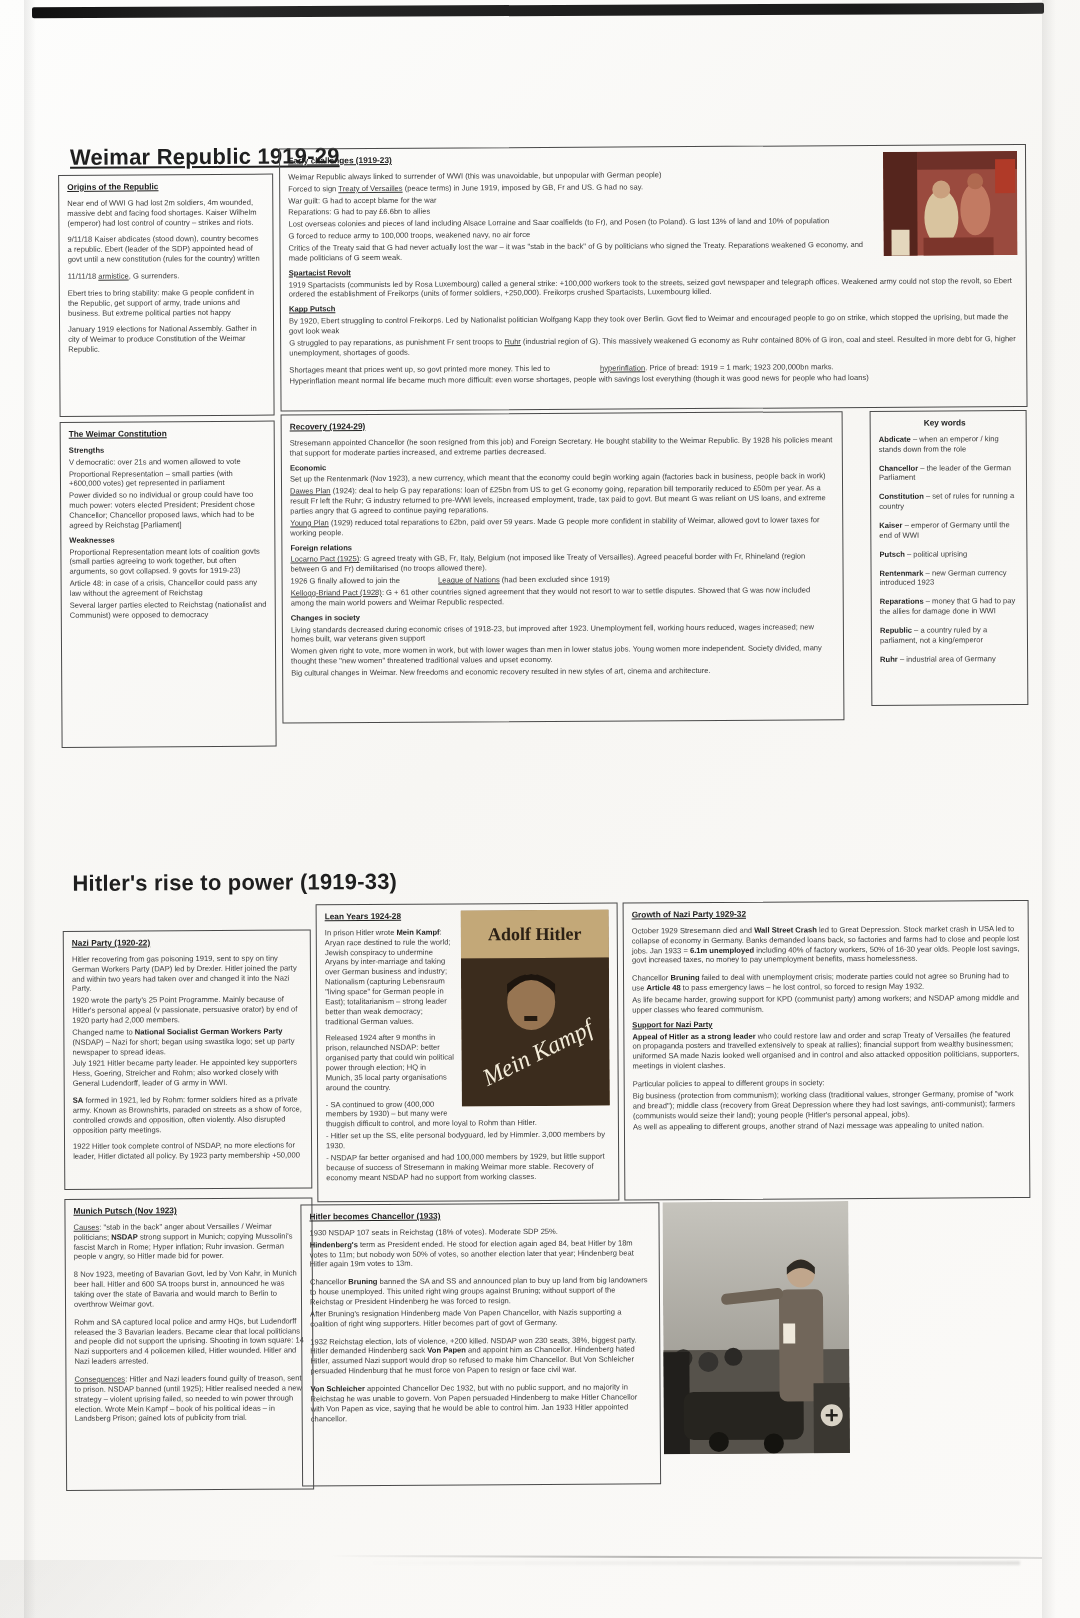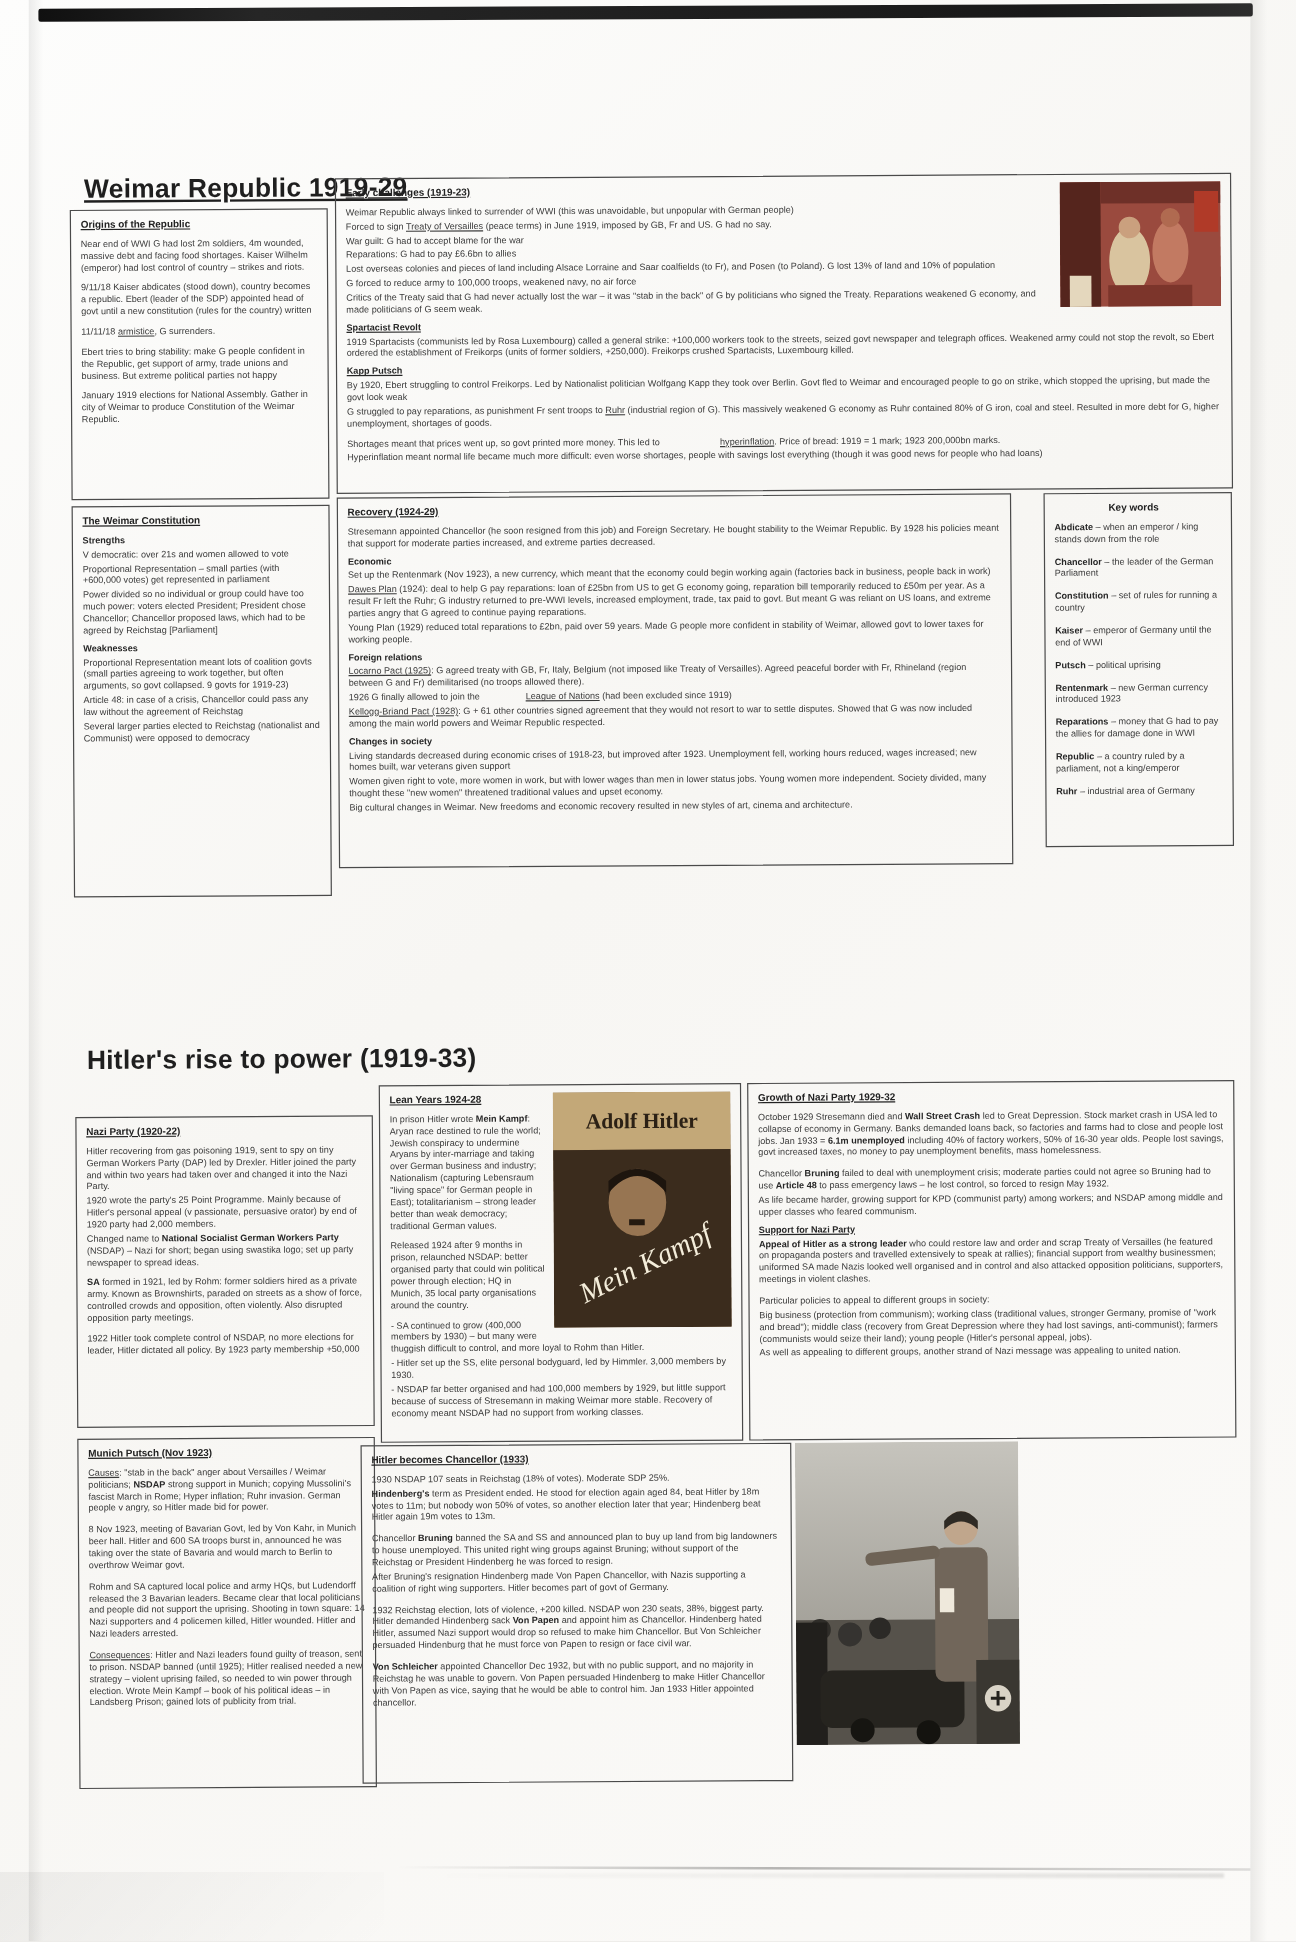--- a/index.html
+++ b/index.html
@@ -126,21 +126,21 @@
         </div>
     </div>
 
     <div class="box" id="box-recovery">
       <p class="title">Recovery (1924-29)</p>
       <div class="content">
           <p>Stresemann appointed Chancellor (he soon resigned from this job) and Foreign Secretary. He bought stability to the Weimar Republic. By 1928 his policies meant that support for moderate parties increased, and extreme parties decreased.</p>
           <p class="sub">Economic</p>
           <p>Set up the Rentenmark (Nov 1923), a new currency, which meant that the economy could begin working again (factories back in business, people back in work)</p>
           <p><span style="text-decoration: underline;">Dawes Plan</span> (1924): deal to help G pay reparations: loan of £25bn from US to get G economy going, reparation bill temporarily reduced to £50m per year. As a result Fr left the Ruhr; G industry returned to pre-WWI levels, increased employment, trade, tax paid to govt. But meant G was reliant on US loans, and extreme parties angry that G agreed to continue paying reparations.</p>
-          <p><span style="">Young Plan</span> (1929) reduced total reparations to £2bn, paid over 59 years. Made G people more confident in stability of Weimar, allowed govt to lower taxes for working people.</p>
+          <p><span style="text-decoration: underline;">Young Plan</span> (1929) reduced total reparations to £2bn, paid over 59 years. Made G people more confident in stability of Weimar, allowed govt to lower taxes for working people.</p>
           <p class="sub">Foreign relations</p>
           <p><span style="text-decoration: underline;">Locarno Pact (1925)</span>: G agreed treaty with GB, Fr, Italy, Belgium (not imposed like Treaty of Versailles). Agreed peaceful border with Fr, Rhineland (region between G and Fr) demilitarised (no troops allowed there).</p>
           <p>1926 G finally allowed to join the <span style="text-decoration: underline; margin-left: 36px;">League of Nations</span> (had been excluded since 1919)</p>
           <p><span style="text-decoration: underline;">Kellogg-Briand Pact (1928)</span>: G + 61 other countries signed agreement that they would not resort to war to settle disputes. Showed that G was now included among the main world powers and Weimar Republic respected.</p>
           <p class="sub">Changes in society</p>
           <p>Living standards decreased during economic crises of 1918-23, but improved after 1923. Unemployment fell, working hours reduced, wages increased; new homes built, war veterans given support</p>
           <p>Women given right to vote, more women in work, but with lower wages than men in lower status jobs. Young women more independent. Society divided, many thought these "new women" threatened traditional values and upset economy.</p>
           <p>Big cultural changes in Weimar. New freedoms and economic recovery resulted in new styles of art, cinema and architecture.</p>
         </div>
     </div>
@@ -159,20 +159,21 @@
           <p><b>Ruhr</b> – industrial area of Germany</p>
         </div>
     </div>
 
     <div class="box" id="box-nazi">
       <p class="title">Nazi Party (1920-22)</p>
       <div class="content">
           <p>Hitler recovering from gas poisoning 1919, sent to spy on tiny German Workers Party (DAP) led by Drexler. Hitler joined the party and within two years had taken over and changed it into the Nazi Party.</p>
           <p>1920 wrote the party's 25 Point Programme. Mainly because of Hitler's personal appeal (v passionate, persuasive orator) by end of 1920 party had 2,000 members.</p>
           <p>Changed name to <b>National Socialist German Workers Party</b> (NSDAP) – Nazi for short; began using swastika logo; set up party newspaper to spread ideas.</p>
+          <p>July 1921 Hitler became party leader. He appointed key supporters Hess, Goering, Streicher and Rohm; also worked closely with General Ludendorff, leader of G army in WWI.</p>
           <div class="gapdiv" style="height: 5px;"></div>
           <p><b>SA</b> formed in 1921, led by Rohm: former soldiers hired as a private army. Known as Brownshirts, paraded on streets as a show of force, controlled crowds and opposition, often violently. Also disrupted opposition party meetings.</p>
           <div class="gapdiv" style="height: 5px;"></div>
           <p>1922 Hitler took complete control of NSDAP, no more elections for leader, Hitler dictated all policy. By 1923 party membership +50,000</p>
         </div>
     </div>
 
     <div class="box" id="box-munich">
       <p class="title">Munich Putsch (Nov 1923)</p>
       <div class="content">

